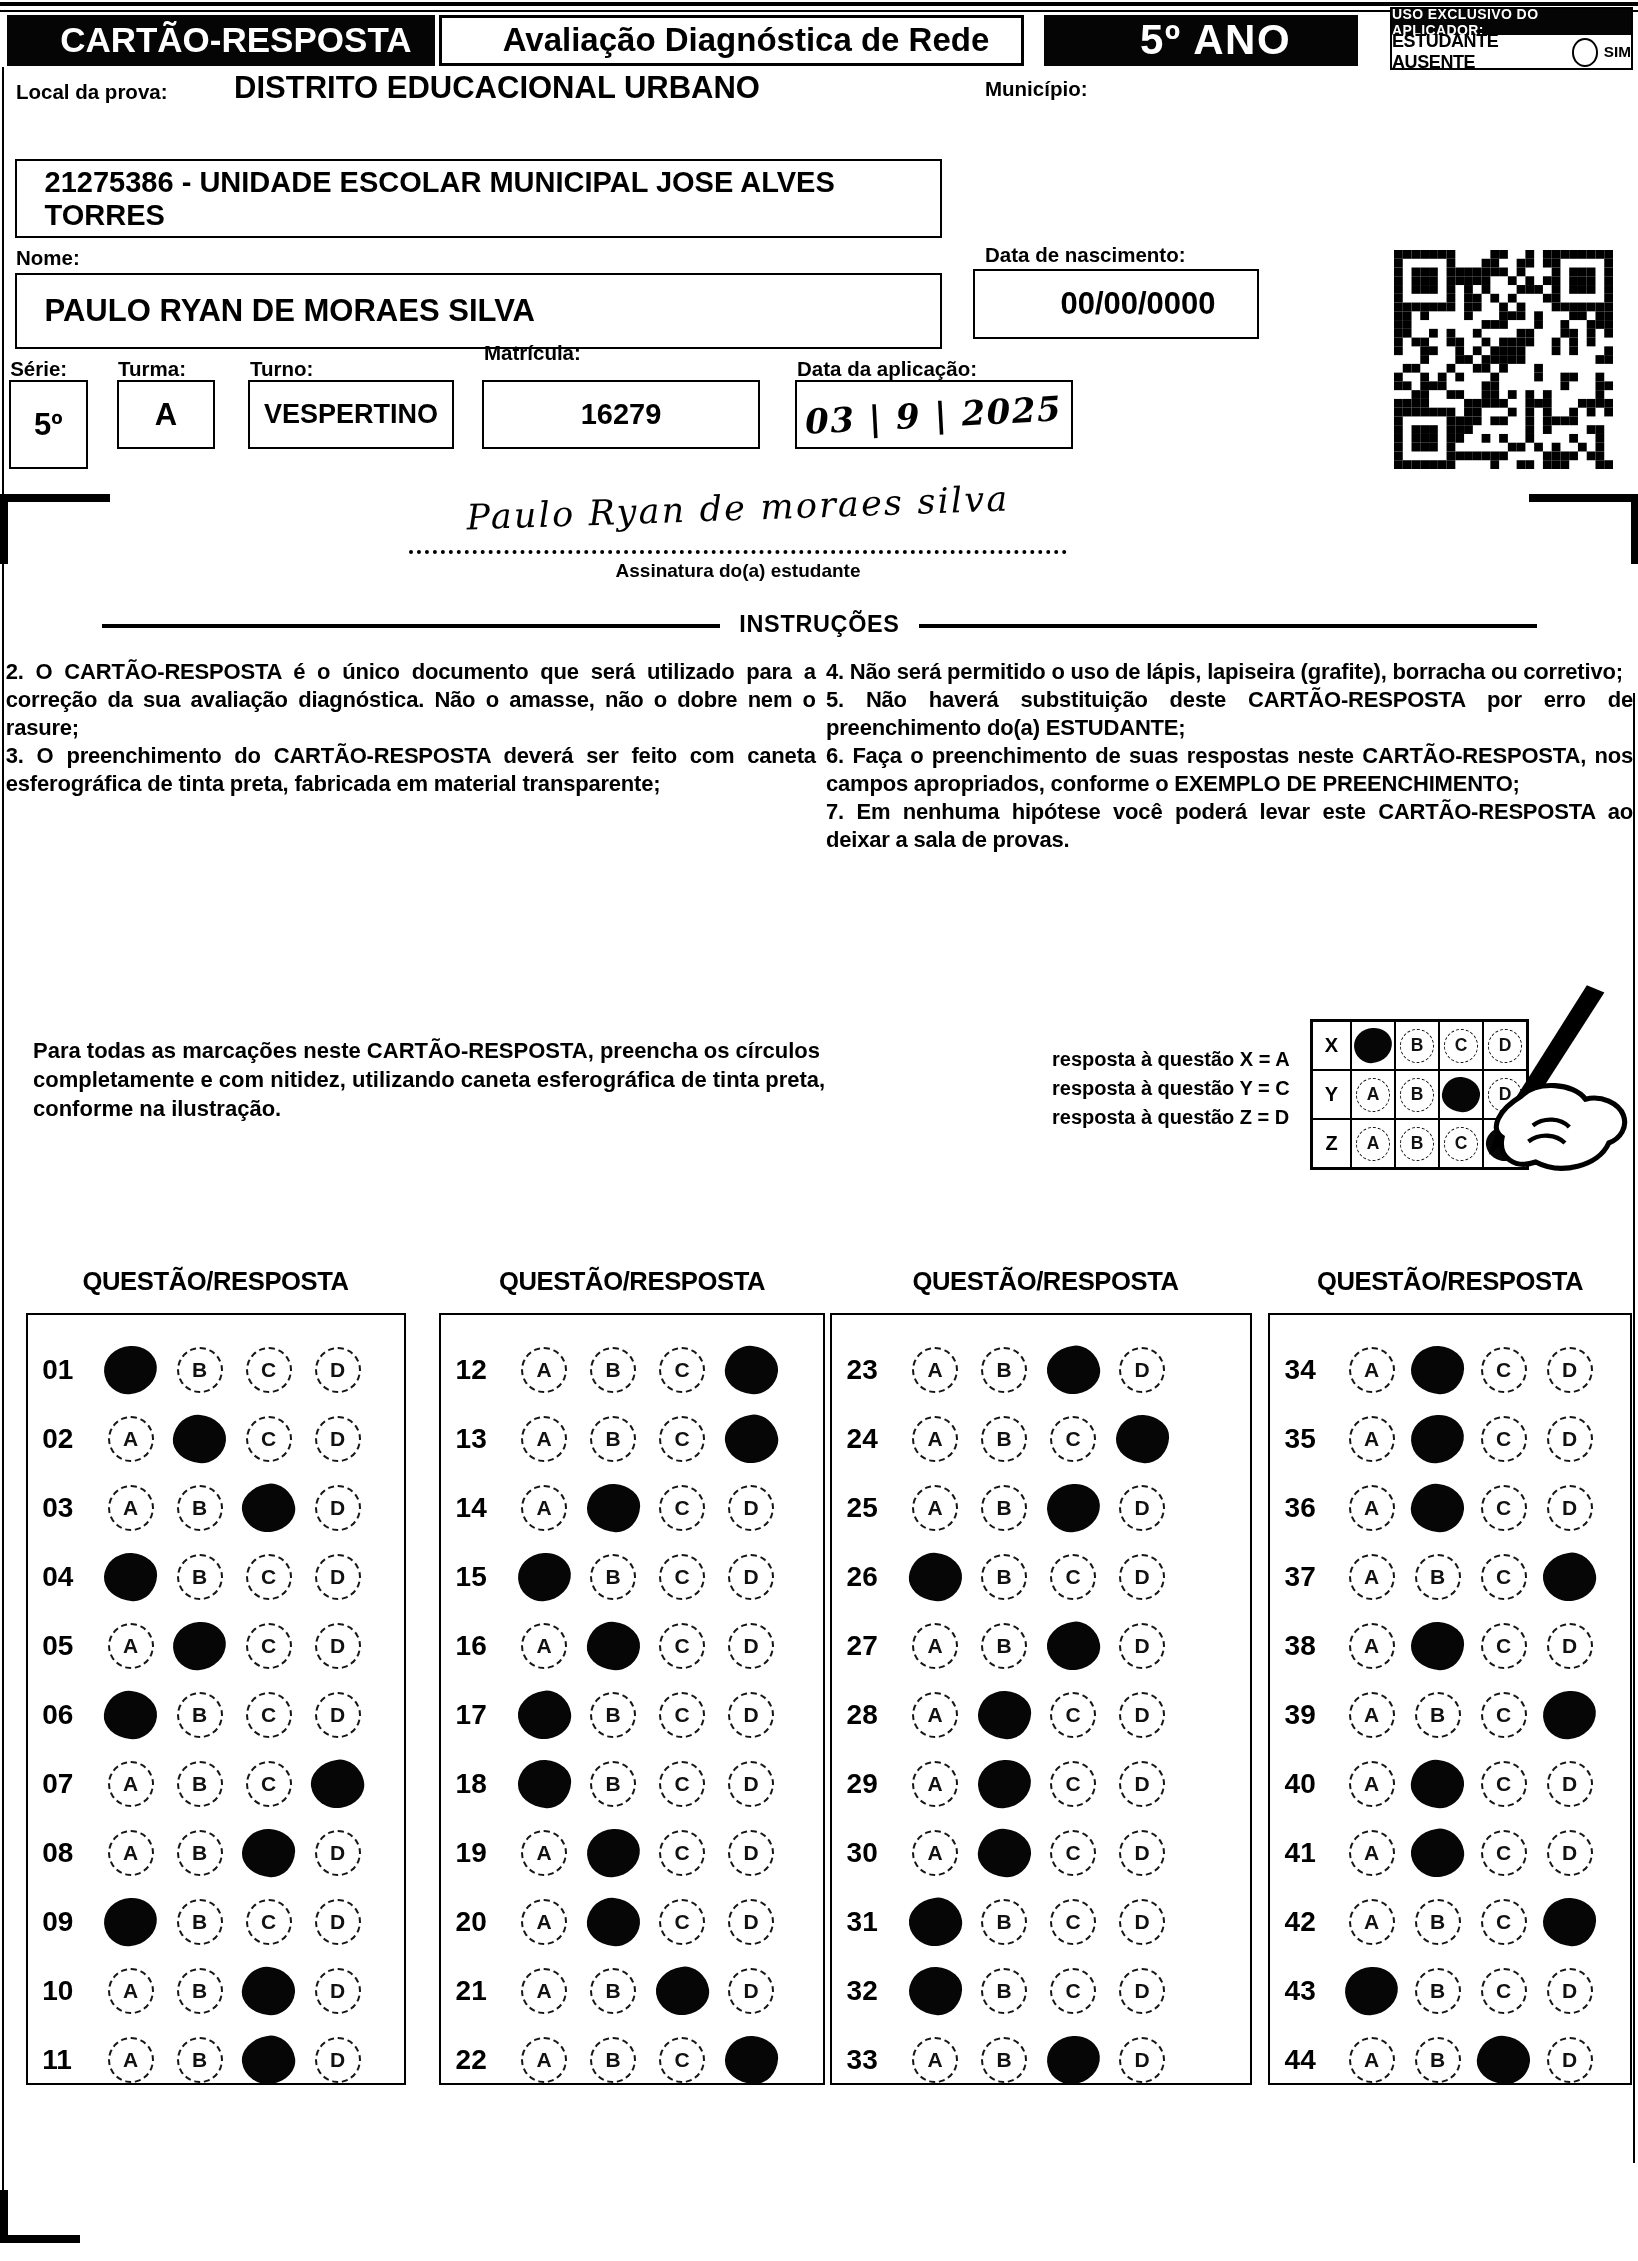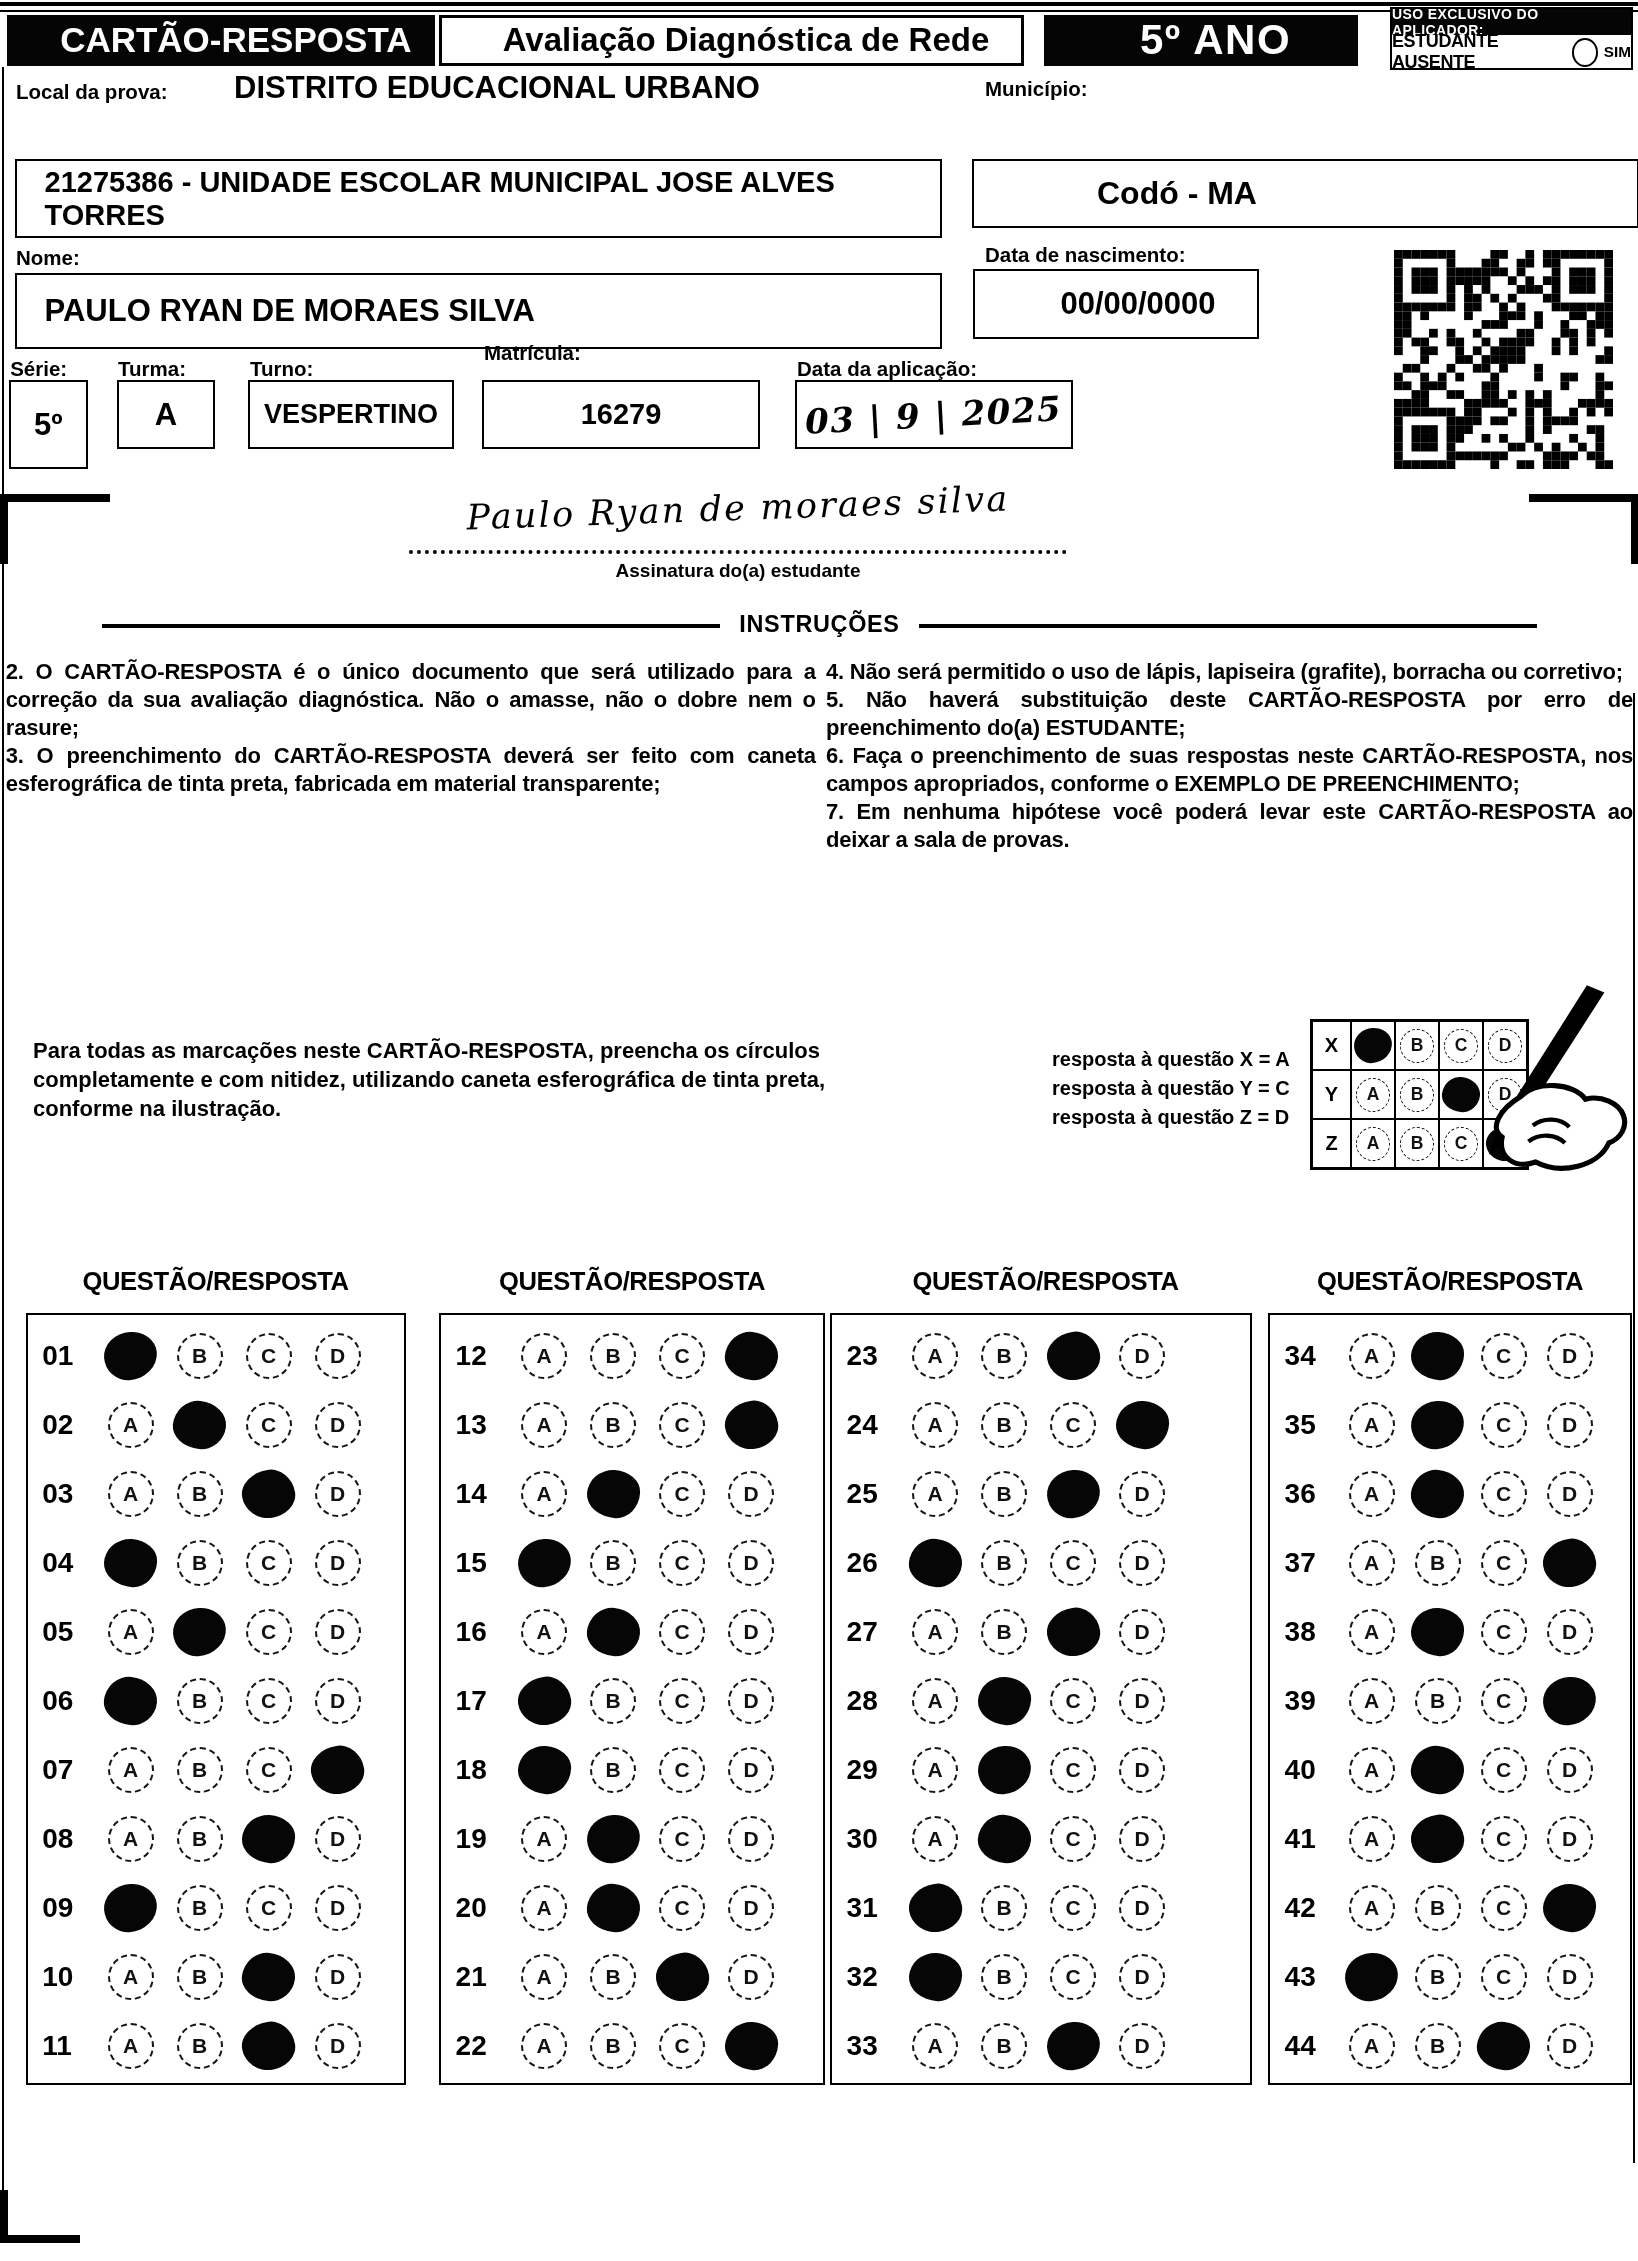--- a/index.html
+++ b/index.html
@@ -58,21 +58,21 @@
   .ex-text{left:33px; top:1036px; width:855px; font-size:22px; font-weight:bold; line-height:29px;}
   .ex-legend{left:1052px; top:1045px; width:241px; font-size:20px; font-weight:bold; line-height:29px;}
   .ex-grid{left:1310px; top:1019px; border:2.2px solid #000; background:#fff;}
   .ex-row{display:flex;}
   .ex-cell{width:42px; height:47px; border:1.5px solid #000; display:flex; align-items:center; justify-content:center;}
   .ex-cell.lab{width:37px; font-size:20px; font-weight:bold;}
   .ex-bubble{width:32px; height:32px; border:1.5px dashed #111; border-radius:50%; display:flex; align-items:center; justify-content:center; font-size:17.5px; font-weight:bold; color:#111;}
   .ex-fill{width:38px; height:35px; background:#060606; border-radius:52% 48% 55% 45%/50% 46% 54% 50%;}
 
   .qcol-heading{top:1267px; text-align:center; font-size:25.6px; font-weight:bold; letter-spacing:-0.4px;}
-  .qcol-box{top:1313px; height:772px; border:2.2px solid #000; background:#fff; padding-top:6px;}
+  .qcol-box{top:1313px; height:772px; border:2.2px solid #000; background:#fff; padding-top:20px;}
   .qrow{height:69px; display:flex; align-items:center; padding-left:14.6px;}
   .qnum{width:54px; font-size:28px; font-weight:bold;}
   .slot{width:69px; display:flex; align-items:center; justify-content:center;}
   .slot.narrow{width:66px;}
   .bubble{width:42px; height:42px; border:2.2px dashed #151515; border-radius:50%; display:flex; align-items:center; justify-content:center; font-size:21px; font-weight:bold; color:#111; background:#fff;}
   .bubble.filled{width:53px; height:48px; border:none; background:#060606;}
   .v0{border-radius:52% 48% 55% 45%/50% 46% 54% 50%; transform:rotate(-4deg);}
   .v1{border-radius:47% 53% 46% 54%/55% 48% 52% 45%; transform:rotate(6deg);}
   .v2{border-radius:55% 45% 50% 50%/47% 55% 45% 53%; transform:rotate(-9deg);}
   .v3{border-radius:50% 50% 44% 56%/52% 44% 56% 48%; transform:rotate(3deg);}
@@ -96,23 +96,20 @@
       <span class="absent-sim">SIM</span>
     </div>
   </div>
 
   <div class="abs label" style="left:16px; top:80px;">Local da prova:</div>
   <div class="abs local-value">DISTRITO EDUCACIONAL URBANO</div>
   <div class="abs label" style="left:985px; top:77px;">Município:</div>
 
   <div class="abs fieldbox school-box">
     <span>21275386 - UNIDADE ESCOLAR MUNICIPAL JOSE ALVES TORRES</span>
-  </div>
-  <div class="abs fieldbox mun-box">
-    <span>Codó - MA</span>
   </div>
 
   <div class="abs label" style="left:16px; top:246px;">Nome:</div>
   <div class="abs fieldbox nome-box">
     <span>PAULO RYAN DE MORAES SILVA</span>
   </div>
   <div class="abs label" style="left:985px; top:243px;">Data de nascimento:</div>
   <div class="abs fieldbox nasc-box">
     <span>00/00/0000</span>
   </div>

